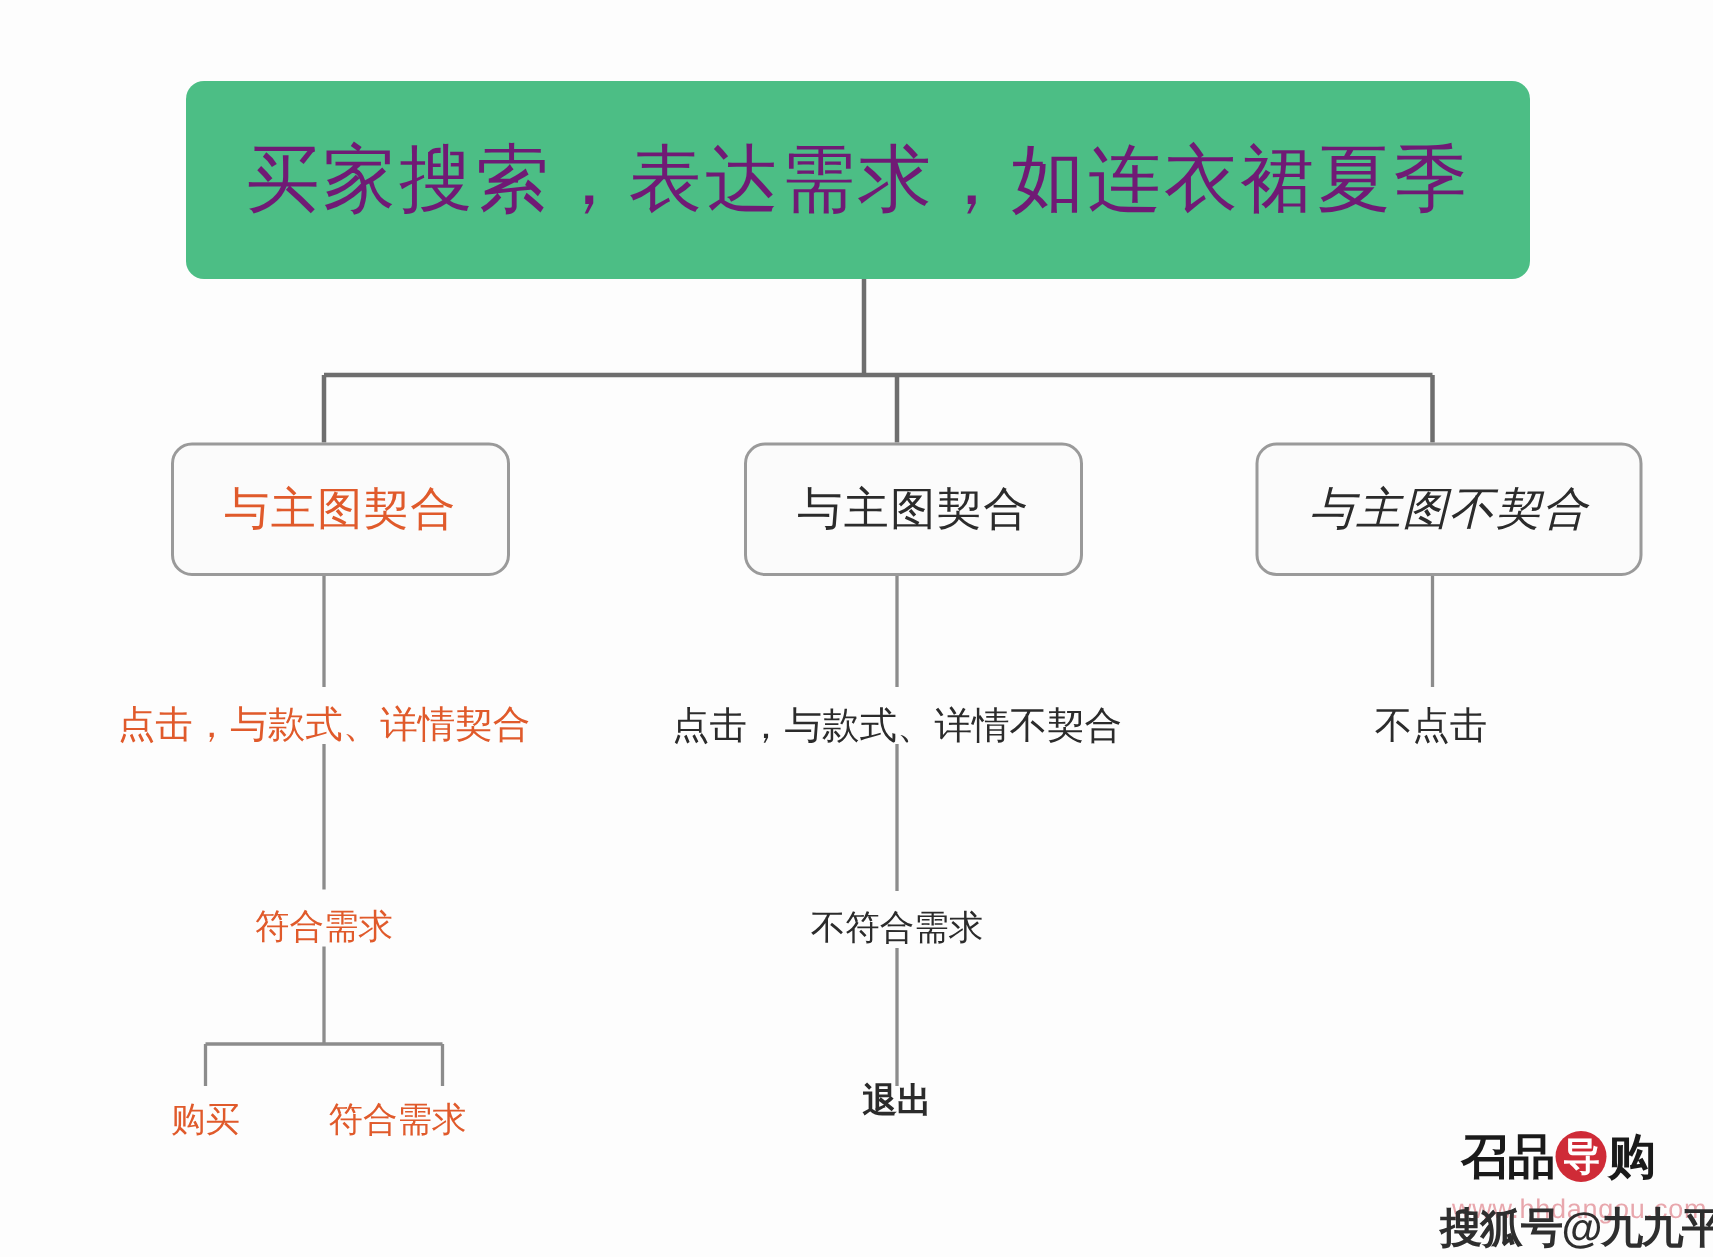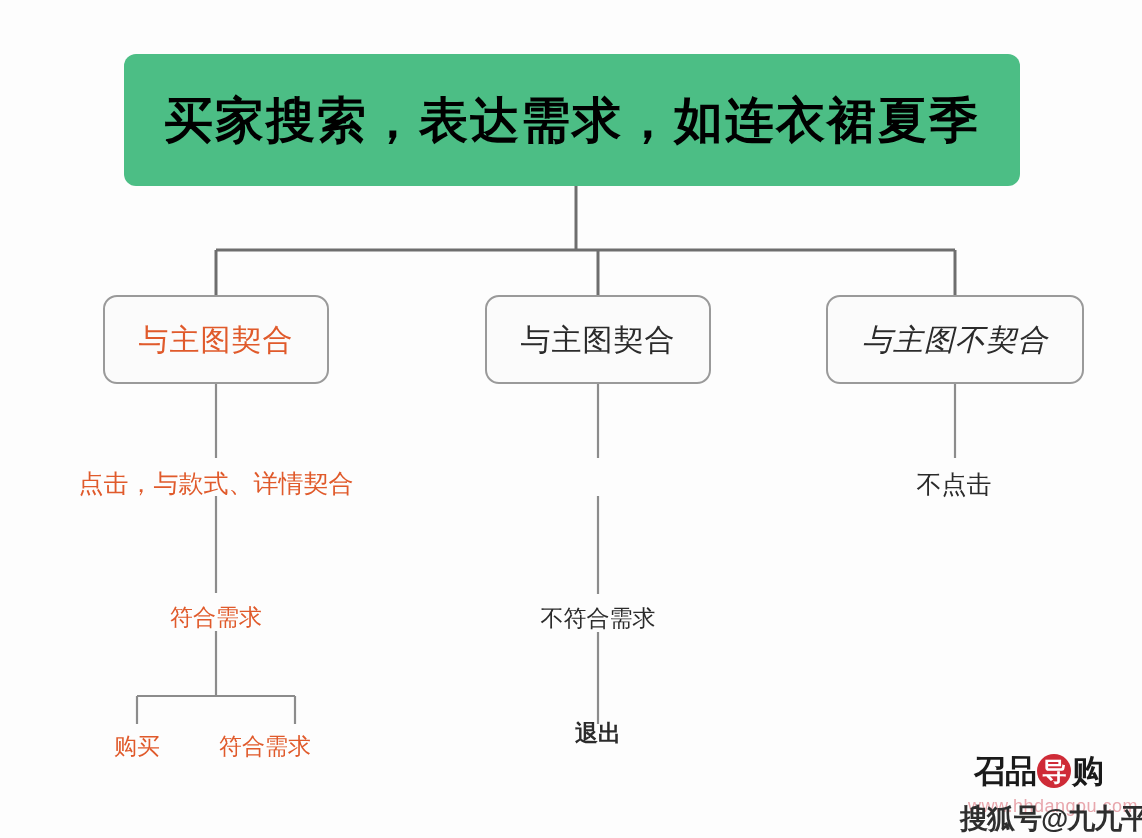--- a/index.html
+++ b/index.html
@@ -43,39 +43,40 @@
     height: 132px;
     background: #4cbe85;
     border-radius: 12px;
     z-index: 2;
     display: flex;
     align-items: center;
     justify-content: center;
     box-sizing: border-box;
   }
   .header-banner .header-text {
-    color: #000000;
+    color: #701a75;
     font-size: 49px;
     letter-spacing: 2px;
-    font-weight: 700;
+    font-weight: 400;
     line-height: 1;
     white-space: nowrap;
   }
 
   
   .node-box {
     position: absolute;
     box-sizing: border-box;
     background: #fbfbfb;
     border: 2px solid #9a9a9a;
     border-radius: 14px;
     z-index: 2;
     display: flex;
     align-items: center;
     justify-content: center;
+    margin-left: 11px;
   }
   .node-box .node-text {
     font-size: 30px;
     line-height: 1;
     white-space: nowrap;
     letter-spacing: 1px;
   }
 
   .box-left   { left: 103px; top: 295px; width: 226px; height: 89px; }
   .box-middle { left: 485px; top: 295px; width: 226px; height: 89px; }
@@ -207,20 +208,21 @@
   <div class="node-box box-middle">
     <span class="node-text txt-dark">与主图契合</span>
   </div>
 
   <div class="node-box box-right">
     <span class="node-text txt-dark">与主图不契合</span>
   </div>
 
   <div class="label lv2 txt-orange l2-left">点击，与款式、详情契合</div>
 
+  <div class="label lv2 txt-dark l2-mid">点击，与款式、详情不契合</div>
 
   <div class="label lv2 txt-dark l2-right">不点击</div>
 
   <div class="label lv3 txt-orange l3-left">符合需求</div>
 
   <div class="label lv3 txt-dark l3-mid">不符合需求</div>
 
   <div class="label lv4 txt-orange l4-buy">购买</div>
 
   <div class="label lv4 txt-orange l4-fav">符合需求</div>

